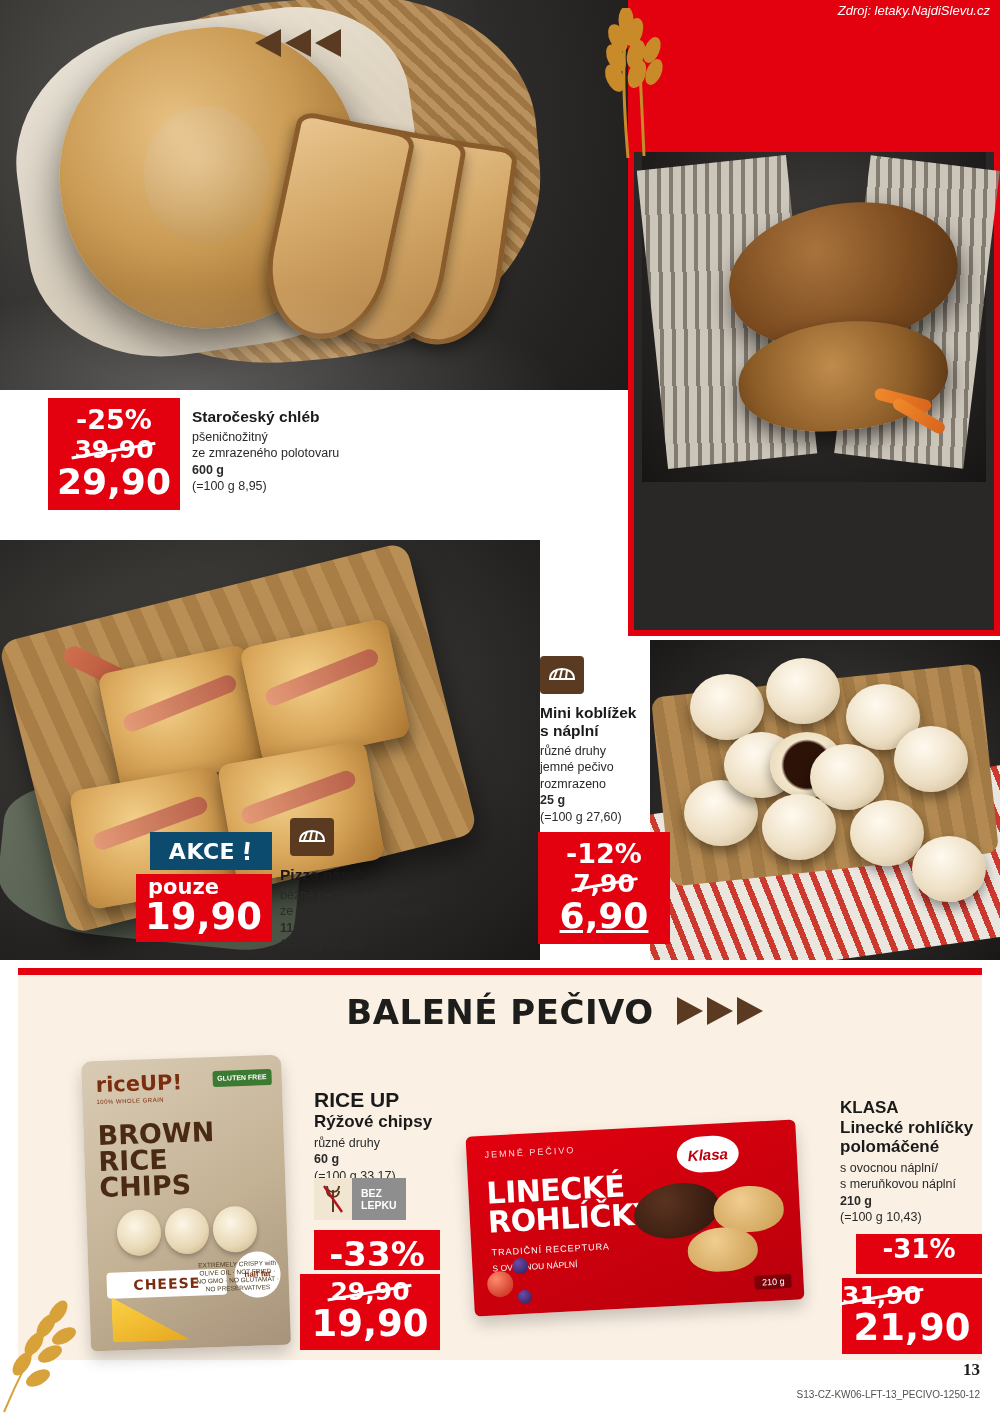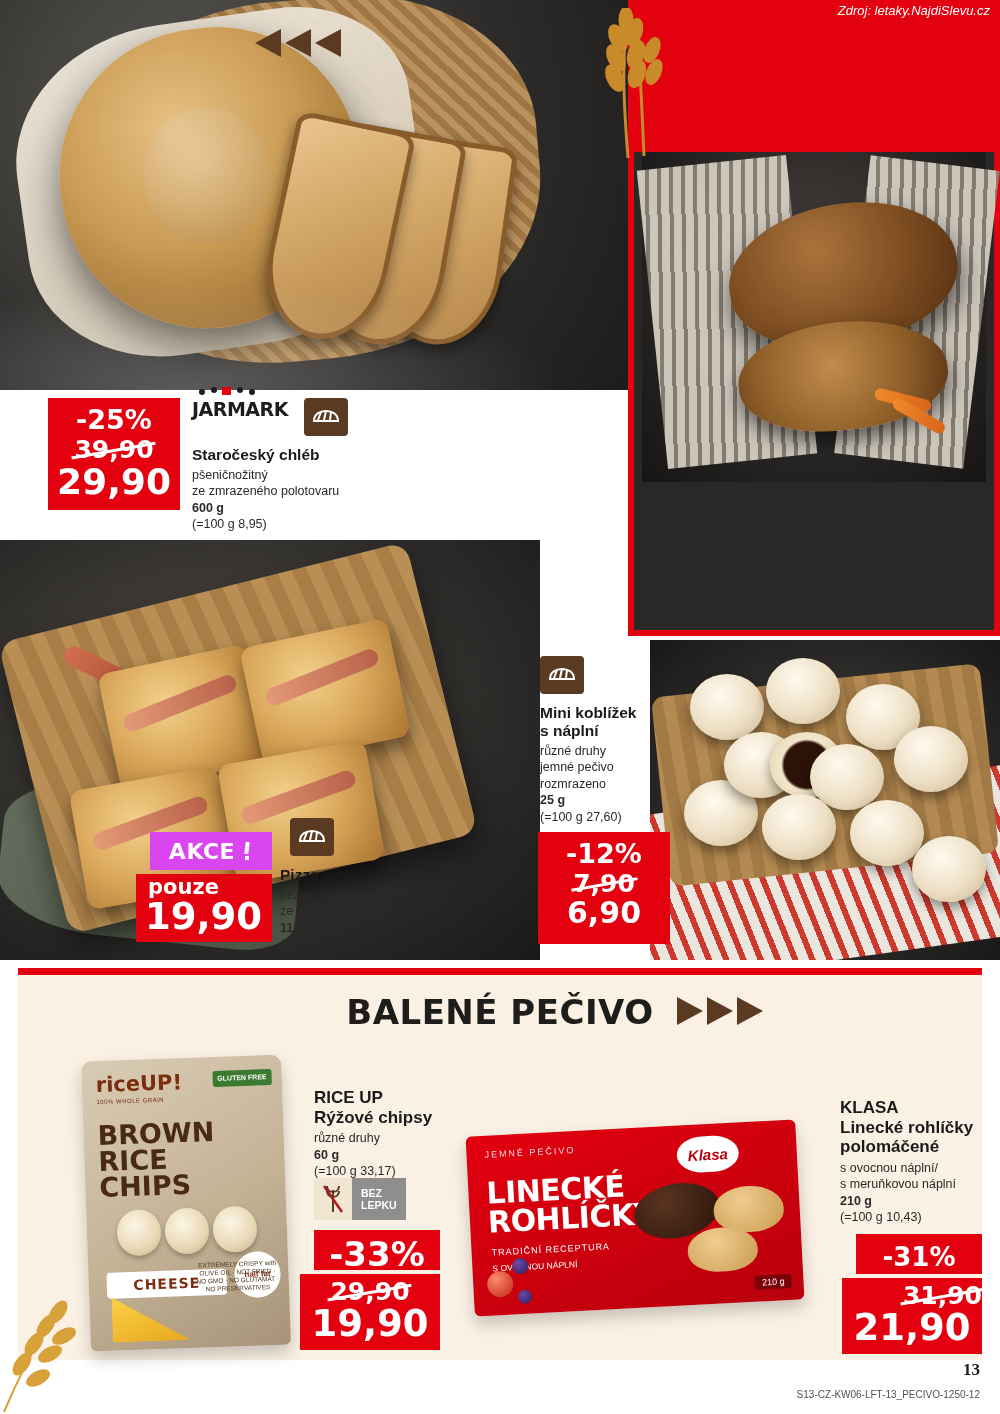--- a/index.html
+++ b/index.html
@@ -231,21 +231,21 @@
   .prod-desc { color: #2a2a2a; font-size: 12.5px; line-height: 1.32; }
   .prod-bold { font-weight: bold; }
 
   
   .bread-badge {
     width: 44px; height: 38px; background: #5a3b22; border-radius: 4px;
     display: flex; align-items: center; justify-content: center;
   }
 
   
-  .akce-box { background: #d946ef; position: absolute; }
+  .akce-box { background: #0c4a6e; position: absolute; }
   .akce-title {
     color: #fff; font-family: "DejaVu Sans", sans-serif; font-weight: bold;
     letter-spacing: .5px;
   }
 
   
   .bottom-section {
     position: absolute; top: 968px; left: 18px; width: 964px; height: 392px;
     background: #faf0e4; border-top: 7px solid #e3000f;
   }
@@ -435,42 +435,20 @@
 
 <div class="red-box" style="top:398px; left:48px; width:132px; height:112px;">
   <div class="disc-pct" style="font-size:27px; padding-top:6px;">-25%</div>
   <div style="text-align:center;">
     <span class="old-price" style="font-size:25px;">39,90</span>
   </div>
   <div class="big-price" style="font-size:36px; text-align:center; margin-top:1px;">29,90</div>
 </div>
 
 <div style="position:absolute; top:398px; left:192px; width:170px;">
-  <div style="display:flex; align-items:flex-start; gap:16px;">
-    <div style="font-family:'DejaVu Sans',sans-serif; font-weight:bold; font-size:19px; color:#1d1d1b; letter-spacing:-.5px; position:relative;">
-      <span>JARMARK</span>
-      <svg width="64" height="12" viewBox="0 0 64 12" style="position:absolute; top:-13px; left:2px;">
-        <g fill="#1d1d1b">
-          <circle cx="8" cy="7" r="3"></circle>
-            <circle cx="20" cy="5" r="3"></circle>
-          <rect x="28" y="2" width="9" height="8" fill="#e3000f"></rect>
-          <circle cx="46" cy="5" r="3"></circle>
-            <circle cx="58" cy="7" r="3"></circle>
-        </g>
-      </svg>
-    </div>
-    <div class="bread-badge">
-      <svg width="30" height="20" viewBox="0 0 30 20">
-          <g fill="none" stroke="#fff" stroke-width="2">
-        <path d="M3 14 C3 7 9 4 15 4 C21 4 27 7 27 14 Z"></path>
-        <path d="M10 5 L7 13 M15 4 L13 13 M20 5 L19 13"></path>
-      </g>
-        </svg>
-    </div>
-  </div>
   <div class="prod-name" style="margin-top:10px;">Staročeský chléb</div>
   <div class="prod-desc" style="margin-top:3px;">pšeničnožitný</div>
   <div class="prod-desc">ze zmrazeného polotovaru</div>
   <div class="prod-desc prod-bold">600 g</div>
   <div class="prod-desc">(=100 g 8,95)</div>
 </div>
 
 <div class="bread-badge" style="position:absolute; top:462px; left:652px;">
   <svg width="30" height="20" viewBox="0 0 30 20">
       <g fill="none" stroke="#fff" stroke-width="2">
@@ -576,21 +554,21 @@
   <div class="prod-desc">jemné pečivo</div>
   <div class="prod-desc">rozmrazeno</div>
   <div class="prod-desc prod-bold">25 g</div>
   <div class="prod-desc">(=100 g 27,60)</div>
 </div>
 <div class="red-box" style="top:832px; left:538px; width:132px; height:112px;">
   <div class="disc-pct" style="font-size:27px; padding-top:6px;">-12%</div>
   <div style="text-align:center;">
     <span class="old-price" style="font-size:25px;">7,90</span>
   </div>
-  <div class="big-price" style="font-size:30px; text-align:center; margin-top:1px;">6,90</div>
+  <div class="big-price" style="font-size:36px; text-align:center; margin-top:1px;text-decoration:underline;">6,90</div>
 </div>
 
 <div class="bottom-section"></div>
 
 <div class="chev-l">
   <svg width="120" height="34" viewBox="0 0 120 34">
       <g fill="#5a3b22">
     <path d="M0 17 L26 3 L26 31 Z"></path>
         <path d="M30 17 L56 3 L56 31 Z"></path>
         <path d="M60 17 L86 3 L86 31 Z"></path>
@@ -624,21 +602,21 @@
     <div class="chip"></div>
     <div class="chip"></div>
   </div>
   <div class="halffat">half fat</div>
   <div class="cheese-band">CHEESE</div>
   <div class="rice-smallprint">EXTREMELY CRISPY with OLIVE OIL · NOT FRIED · NO GMO · NO GLUTAMAT · NO PRESERVATIVES</div>
   <div class="cheese-wedge"></div>
 </div>
 
 <div style="position:absolute; top:1088px; left:314px; width:180px;">
-  <div class="prod-name" style="font-size:17px;">RICE UP</div>
+  <div class="prod-name" style="font-size:21px;">RICE UP</div>
   <div class="prod-name" style="font-size:17px;">Rýžové chipsy</div>
   <div class="prod-desc" style="margin-top:3px;">různé druhy</div>
   <div class="prod-desc prod-bold">60 g</div>
   <div class="prod-desc">(=100 g 33,17)</div>
 </div>
 <div class="bez-lepku" style="top:1178px; left:314px; width:126px; height:42px;">
   <div class="bez-icon">
     <svg width="22" height="30" viewBox="0 0 22 30">
         <g stroke="#5a3b22" stroke-width="2" fill="none">
       <path d="M11 28 L11 6"></path>
@@ -692,24 +670,24 @@
 <div style="position:absolute; top:1098px; left:840px; width:200px;">
   <div class="prod-name" style="font-size:17px;">KLASA</div>
   <div class="prod-name" style="font-size:17px;">Linecké rohlíčky</div>
   <div class="prod-name" style="font-size:17px;">polomáčené</div>
   <div class="prod-desc" style="margin-top:3px;">s ovocnou náplní/</div>
   <div class="prod-desc">s meruňkovou náplní</div>
   <div class="prod-desc prod-bold">210 g</div>
   <div class="prod-desc">(=100 g 10,43)</div>
 </div>
 <div class="red-box" style="top:1234px; left:856px; width:126px; height:40px;">
-  <div class="disc-pct" style="font-size:26px; padding-top:8px;">-31%</div>
+  <div class="disc-pct" style="font-size:26px; padding-top:0;">-31%</div>
 </div>
 <div class="red-box" style="top:1278px; left:842px; width:140px; height:76px;">
-  <div style="text-align:right; padding-top:3px;padding-left:19px;">
+  <div style="text-align:left; padding-top:3px;">
     <span class="old-price" style="font-size:25px;">31,90</span>
   </div>
   <div class="big-price" style="font-size:37px; text-align:center;">21,90</div>
 </div>
 
 <svg class="wheat-corner" viewBox="0 0 120 160">
   <g fill="#d8a23b" stroke="#d8a23b" stroke-width="2">
     <path d="M4 158 C20 120 36 90 52 64" fill="none"></path>
     <ellipse cx="46" cy="72" rx="6" ry="12" transform="rotate(35 46 72)"></ellipse>
     <ellipse cx="34" cy="90" rx="6" ry="12" transform="rotate(35 34 90)"></ellipse>

